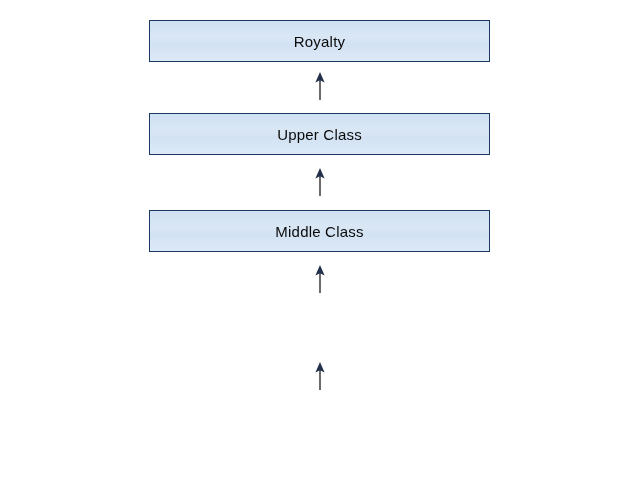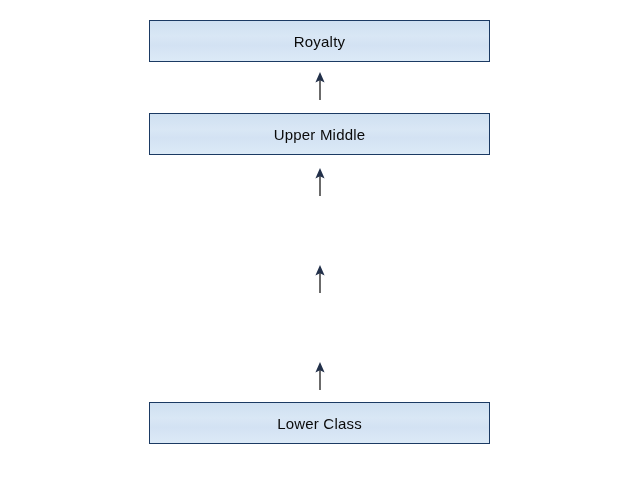--- a/index.html
+++ b/index.html
@@ -62,43 +62,43 @@
   </div>
 
   <div class="edge-arrow" style="top:70px;">
     <svg viewBox="0 0 26 30" xmlns="http://www.w3.org/2000/svg">
       <line x1="13" y1="30" x2="13" y2="9" stroke="#6b6b6b" stroke-width="2"></line>
       <path d="M13 2 L17.6 12.5 L13 10.2 L8.4 12.5 Z" fill="#22304a"></path>
     </svg>
   </div>
 
   <div class="node-box" style="top:113px;">
-    <span class="node-label">Upper Middle</span>
+    <span class="node-label">Upper Class</span>
   </div>
 
   <div class="edge-arrow" style="top:166px;">
     <svg viewBox="0 0 26 30" xmlns="http://www.w3.org/2000/svg">
       <line x1="13" y1="30" x2="13" y2="9" stroke="#6b6b6b" stroke-width="2"></line>
       <path d="M13 2 L17.6 12.5 L13 10.2 L8.4 12.5 Z" fill="#22304a"></path>
     </svg>
   </div>
 
+  <div class="node-box" style="top:210px;">
+    <span class="node-label">Middle Class</span>
+  </div>
 
   <div class="edge-arrow" style="top:263px;">
     <svg viewBox="0 0 26 30" xmlns="http://www.w3.org/2000/svg">
       <line x1="13" y1="30" x2="13" y2="9" stroke="#6b6b6b" stroke-width="2"></line>
       <path d="M13 2 L17.6 12.5 L13 10.2 L8.4 12.5 Z" fill="#22304a"></path>
     </svg>
   </div>
 
 
   <div class="edge-arrow" style="top:360px;">
     <svg viewBox="0 0 26 30" xmlns="http://www.w3.org/2000/svg">
       <line x1="13" y1="30" x2="13" y2="9" stroke="#6b6b6b" stroke-width="2"></line>
       <path d="M13 2 L17.6 12.5 L13 10.2 L8.4 12.5 Z" fill="#22304a"></path>
     </svg>
   </div>
 
-  <div class="node-box" style="top:402px;">
-    <span class="node-label">Lower Class</span>
-  </div>
 
 </div>
 
 </body></html>

